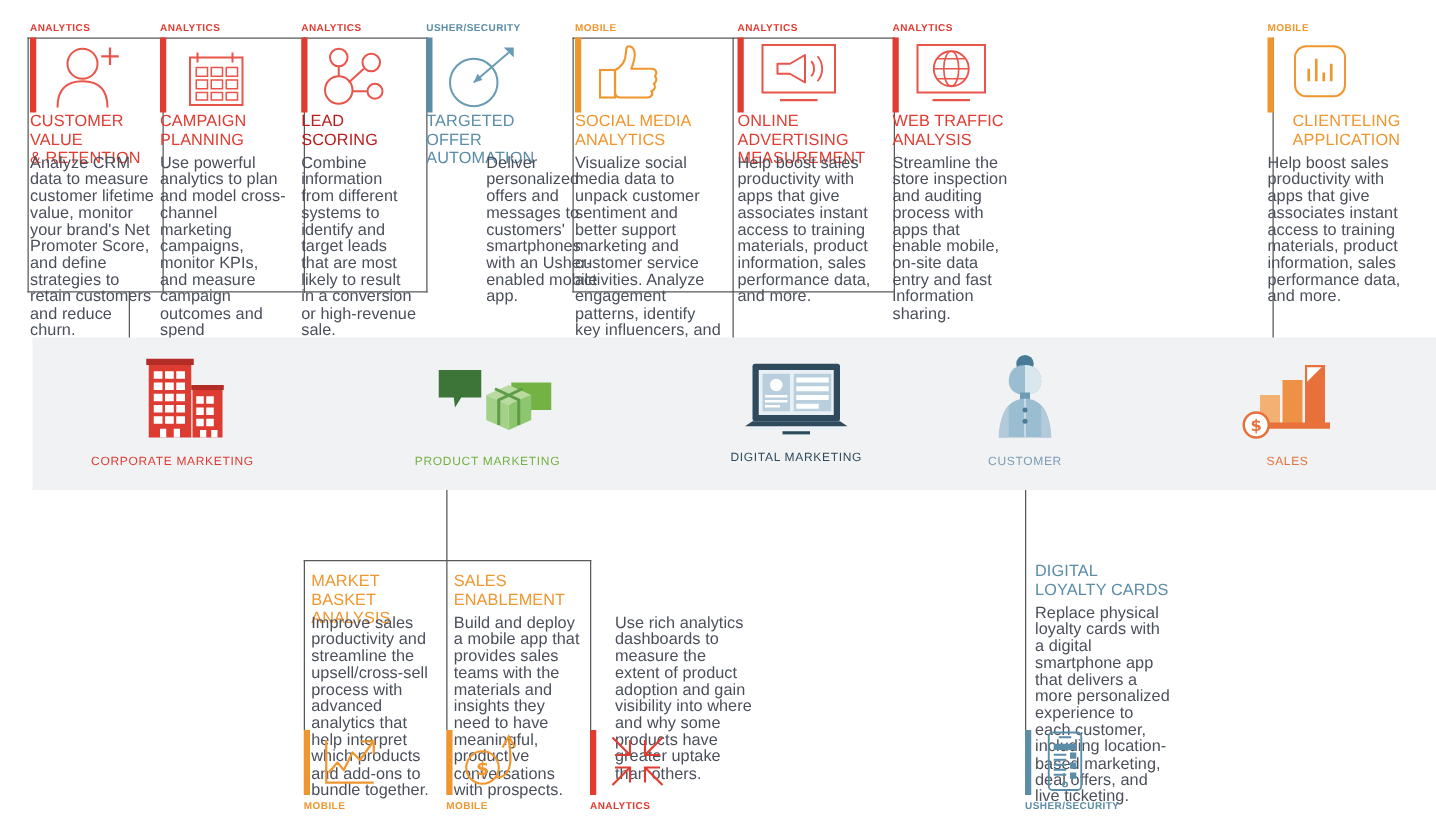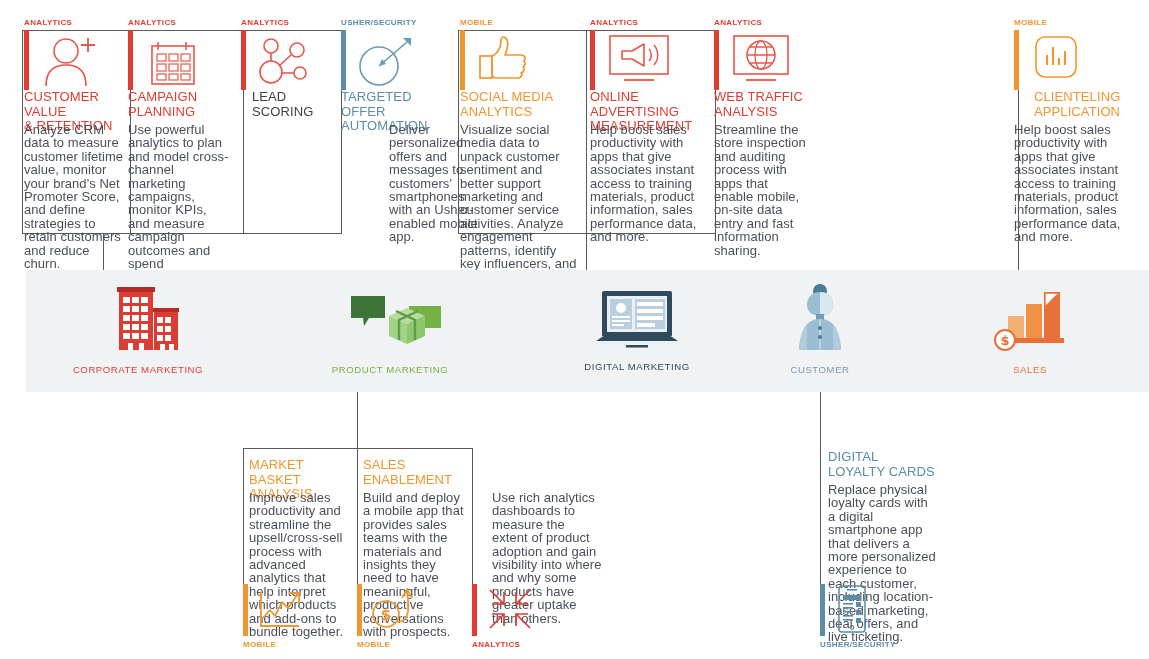--- a/index.html
+++ b/index.html
@@ -105,22 +105,23 @@
     <div class="spine" style="left:2px;top:12px;height:60px;background:#e03c31;"></div>
     <div class="icon-wrap" style="left:16px;top:14px;">
       <svg width="58" height="58" viewBox="0 0 58 58">
         <circle cx="16" cy="40" r="11" fill="none" stroke="#e8554b" stroke-width="1.6"></circle>
         <circle cx="16" cy="14" r="7" fill="none" stroke="#e8554b" stroke-width="1.6"></circle>
         <circle cx="42" cy="18" r="7" fill="none" stroke="#e8554b" stroke-width="1.6"></circle>
         <circle cx="45" cy="41" r="6" fill="none" stroke="#e8554b" stroke-width="1.6"></circle>
         <path d="M16 21 L16 29 M24 34 L36 23 M27 41 L39 41" stroke="#e8554b" stroke-width="1.6" fill="none"></path>
       </svg>
     </div>
-    <div class="title" style="position:absolute;left:2px;top:72px;width:98px;color:#404040;margin-left:11px;">LEAD
+    <div class="title" style="position:absolute;left:2px;top:72px;width:98px;color:#b91c1c;">LEAD
 SCORING</div>
+    <div class="body" style="position:absolute;left:2px;top:105px;width:92px;">Combine information from different systems to identify and target leads that are most likely to result in a conversion or high-revenue sale.</div>
   </div>
 
   <div class="card" style="left:339px;top:18px;width:110px;height:216px;">
     <div class="tag" style="position:absolute;left:2px;top:0px;color:#5b8ca8;">USHER/SECURITY</div>
     <div class="spine" style="left:2px;top:12px;height:60px;background:#5b8ca8;"></div>
     <div class="icon-wrap" style="left:16px;top:16px;">
       <svg width="62" height="56" viewBox="0 0 62 56">
         <circle cx="24" cy="32" r="19" fill="none" stroke="#6a9bb5" stroke-width="1.6"></circle>
         <path d="M24 32 L52 8" stroke="#6a9bb5" stroke-width="1.6" fill="none"></path>
         <path d="M24 32 L31 30 L27 25 Z" fill="#6a9bb5"></path>

